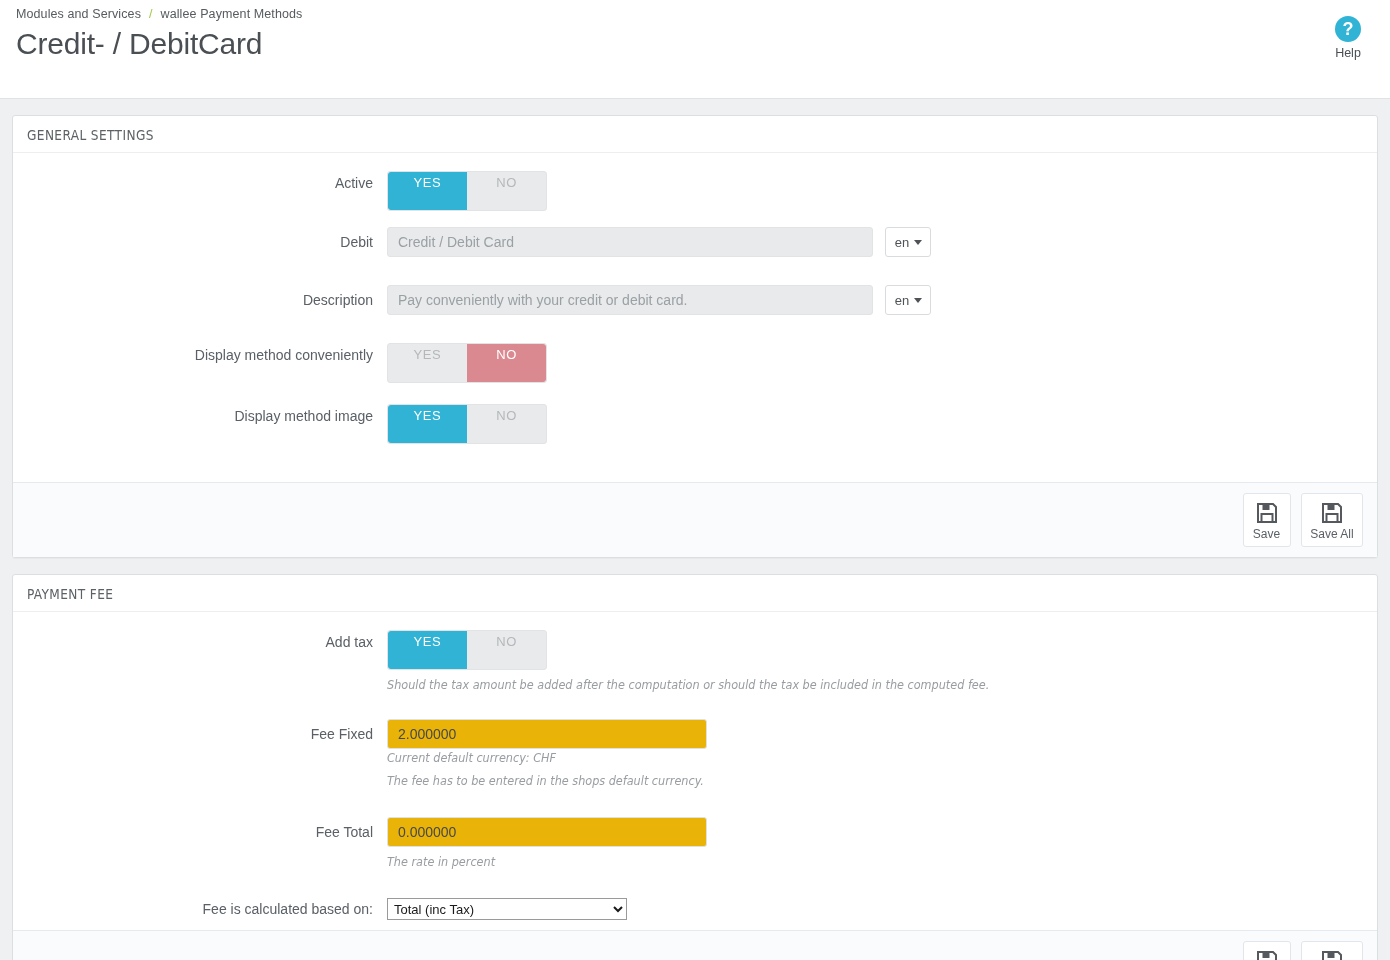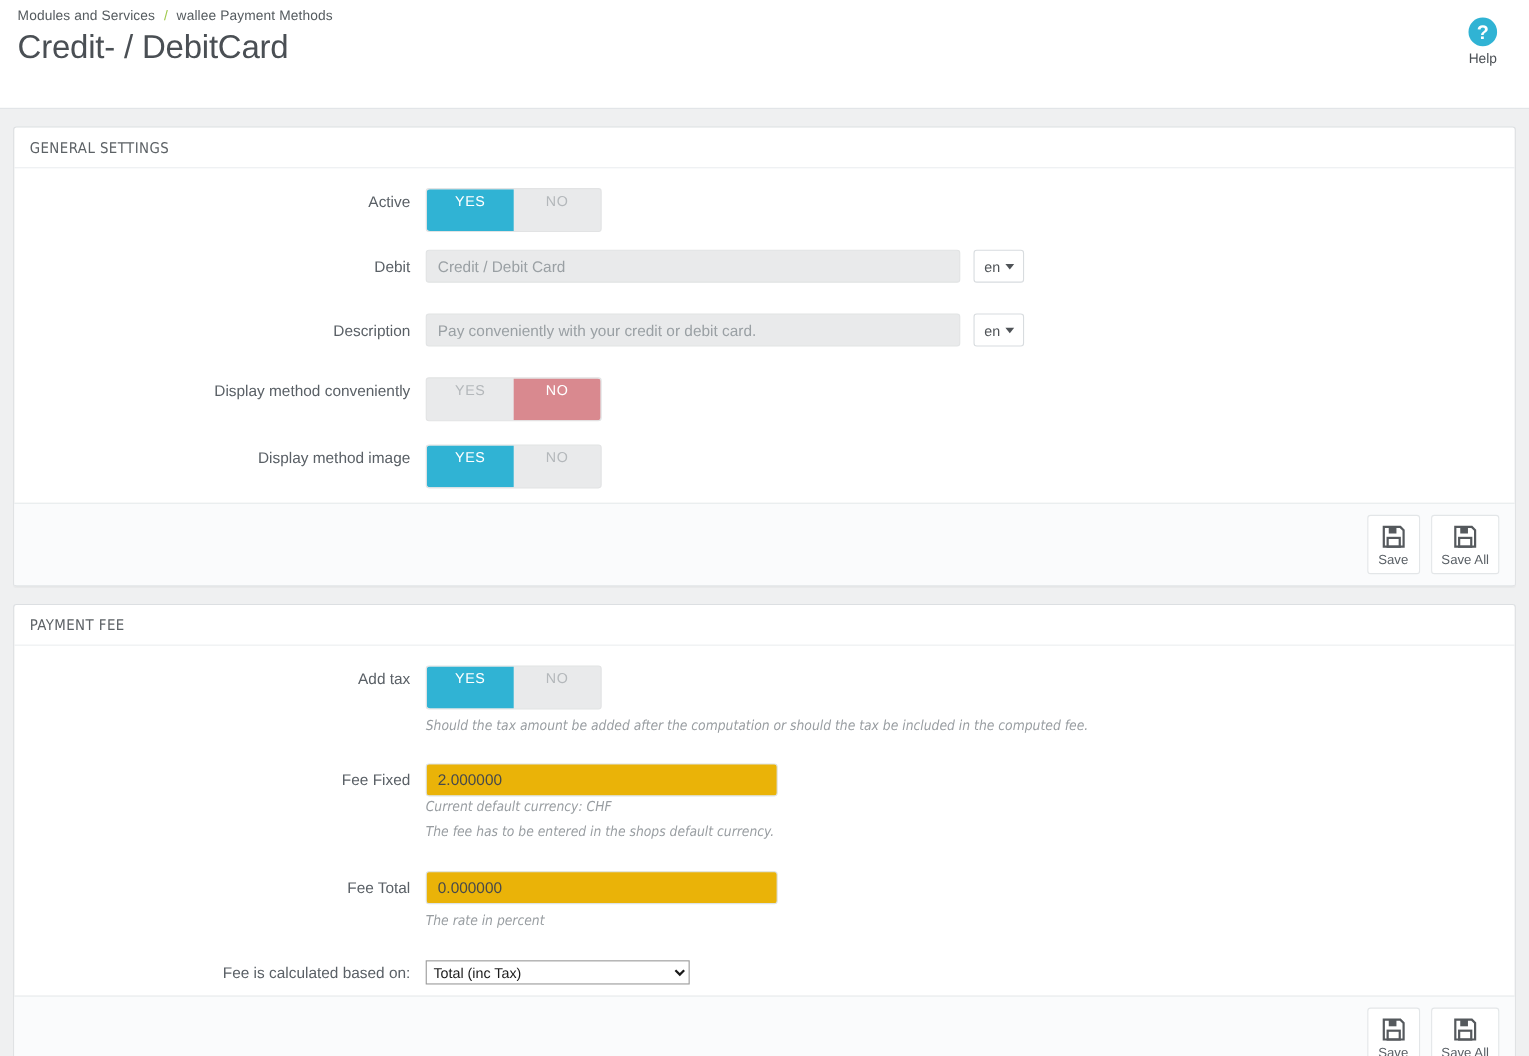--- a/index.html
+++ b/index.html
@@ -298,21 +298,21 @@
       <div class="form-row" style="margin-bottom:21px;">
         <div class="form-label">Display method conveniently</div>
         <div class="form-control-area">
           <div class="toggle">
             <div class="opt">YES</div>
             <div class="opt on-no">NO</div>
           </div>
         </div>
       </div>
 
-      <div class="form-row" style="margin-bottom:3px;">
+      <div class="form-row" style="margin-bottom:28px;">
         <div class="form-label">Display method image</div>
         <div class="form-control-area">
           <div class="toggle">
             <div class="opt on-yes">YES</div>
             <div class="opt">NO</div>
           </div>
         </div>
       </div>
 
     </div>

